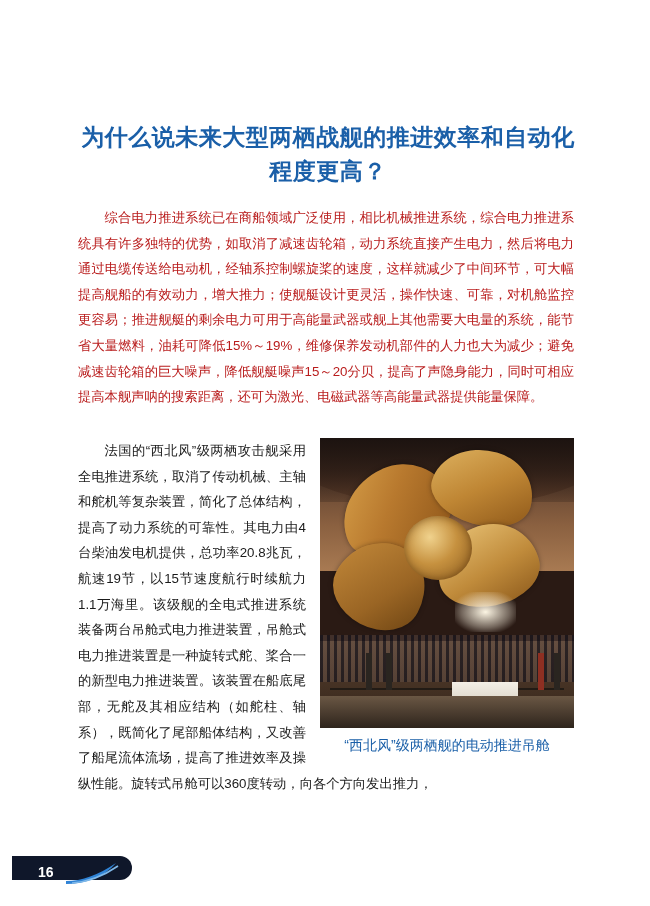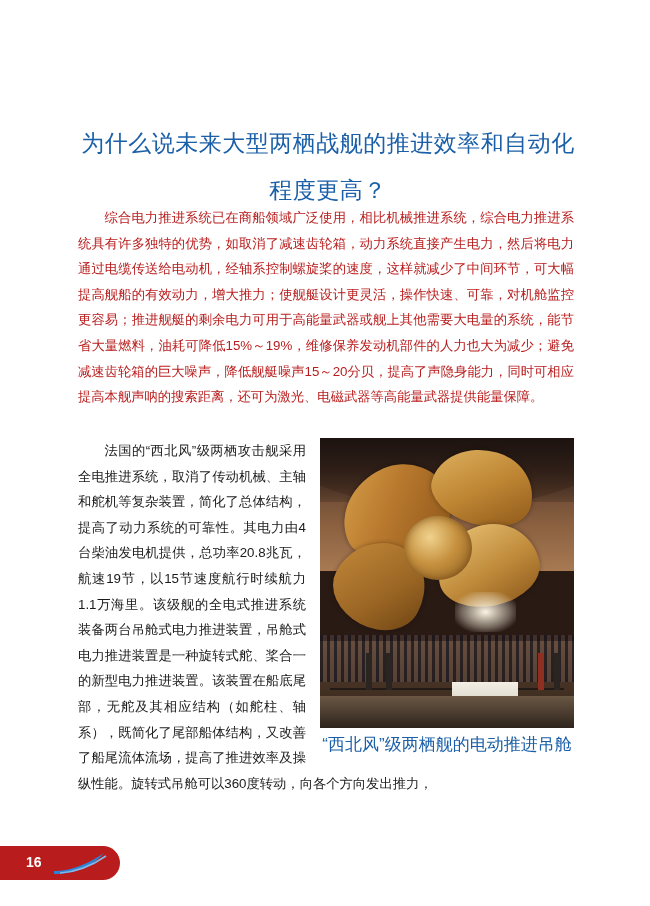--- a/index.html
+++ b/index.html
@@ -20,23 +20,23 @@
     height: 906px;
     background: #fff;
   }
   .title {
     position: absolute;
     left: 78px;
     top: 105px;
     width: 500px;
     text-align: center;
     color: #1a5fa8;
-    font-weight: normal;
+    font-weight: bold;
     font-size: 23px;
-    line-height: 47px;
+    line-height: 34px;
     letter-spacing: 0.5px;
   }
   .body-text {
     position: absolute;
     left: 78px;
     top: 205px;
     width: 496px;
     font-size: 13.3px;
     line-height: 25.6px;
     color: #b91c1c;
@@ -129,32 +129,32 @@
     background: rgba(20,18,16,0.7);
   }
   .ph-person {
     position: absolute; bottom: 13%; width: 6px; height: 13%;
     background: #2a2520;
   }
   .ph-person.red { background: #8e2f22; }
   .caption {
     width: 254px;
     margin-top: 9px;
-    font-size: 17px;
+    font-size: 14px;
     line-height: 16px;
     color: #1a5fa8;
     text-align: center;
   }
   .footer-bar {
     position: absolute;
-    left: 0;
+    left: 12px;
     bottom: 26px;
     width: 120px;
-    height: 34px;
-    background: #b91c1c;
+    height: 24px;
+    background: #0f172a;
     border-radius: 0 17px 17px 0;
   }
   .footer-bar .page-num {
     position: absolute;
     left: 26px;
     top: 8px;
     color: #ffffff;
     font-size: 14px;
     font-weight: bold;
   }

